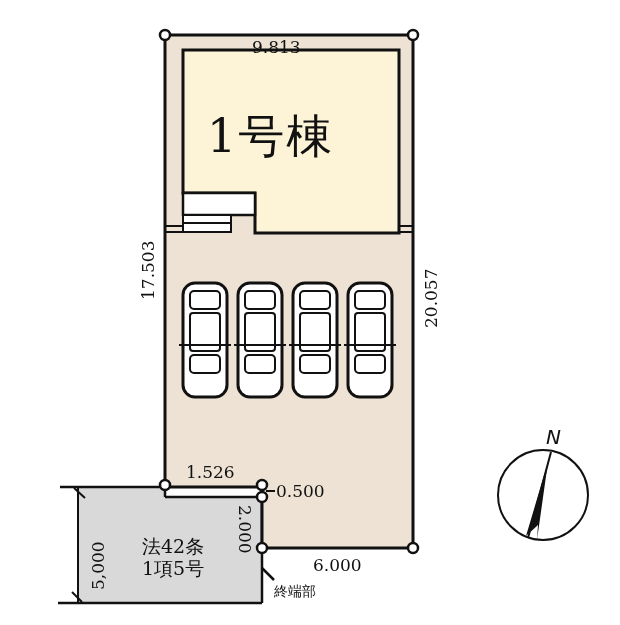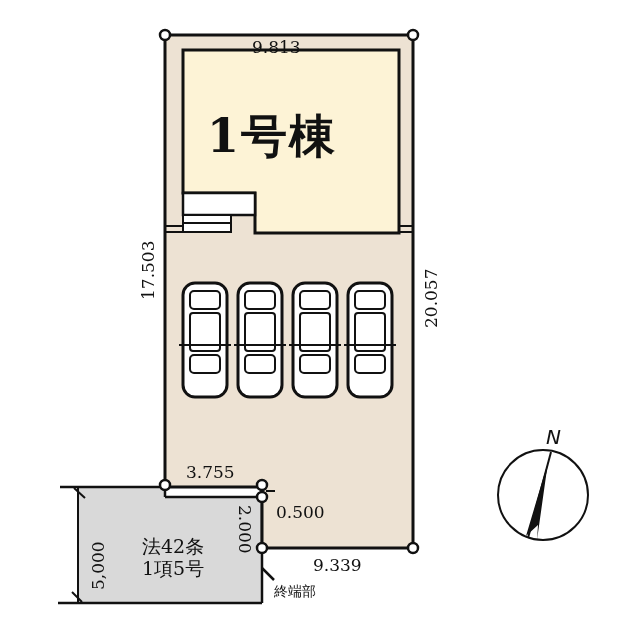--- a/index.html
+++ b/index.html
@@ -2,21 +2,21 @@
 <html><head>
 <meta charset="utf-8">
 <style>
   html, body { margin:0; padding:0; background:#ffffff; }
   body { width:620px; height:625px; position:relative; overflow:hidden; font-family:"DejaVu Serif", serif; }
   svg { position:absolute; left:0; top:0; }
   .lbl { position:absolute; color:#111; font-family:"DejaVu Serif","Liberation Serif", serif; white-space:nowrap; }
   .dim { font-size:17px; letter-spacing:0px; }
   .vert-ccw { transform-origin:left top; transform:rotate(-90deg); }
   .vert-cw { transform-origin:left top; transform:rotate(90deg); }
-  .bldg { font-size:46px; font-weight:bold; letter-spacing:2px; }
+  .bldg { font-size:46px; font-weight:normal; letter-spacing:2px; }
   .road-text { font-size:19px; line-height:22px; text-align:center;margin-left:14px; }
   .north { font-family:"DejaVu Sans","Liberation Sans", sans-serif; font-style:italic; font-size:20px; }
 </style>
 </head>
 <body>
 
 <svg width="620" height="625" viewBox="0 0 620 625">
 
   <polygon points="78,487 165,487 165,497 262,497 262,603 78,603" fill="#d9d9d9" stroke="none"></polygon>
   <line x1="60" y1="487" x2="165" y2="487" stroke="#111" stroke-width="2.5"></line>
@@ -90,23 +90,23 @@
   <g>
     <circle cx="543" cy="495" r="45" fill="none" stroke="#111" stroke-width="2"></circle>
     <line x1="551" y1="452" x2="528" y2="538" stroke="#111" stroke-width="2"></line>
     <polygon points="548,462 526,536 538,525 537,540" fill="#111"></polygon>
   </g>
 </svg>
 
 <div class="lbl dim" style="left:252px; top:8px;margin-top:29px;">9.813</div>
 <div class="lbl dim vert-ccw" style="left:138px; top:300px;">17.503</div>
 <div class="lbl dim vert-ccw" style="left:421px; top:328px;">20.057</div>
-<div class="lbl dim" style="left:186px; top:462px;">3.755</div>
-<div class="lbl dim" style="left:276px; top:502px;">0.500</div>
-<div class="lbl dim" style="left:313px; top:555px;">9.339</div>
+<div class="lbl dim" style="left:186px; top:462px;">1.526</div>
+<div class="lbl dim" style="left:276px; top:481px;">0.500</div>
+<div class="lbl dim" style="left:313px; top:555px;">6.000</div>
 <div class="lbl dim vert-ccw" style="left:88px; top:590px;">5,000</div>
 <div class="lbl dim vert-cw" style="left:255px; top:505px;">2.000</div>
 
 <div class="lbl bldg" style="left:207px; top:106px;">1号棟</div>
 
 <div class="lbl road-text" style="left:128px; top:535px;">
   <div>法42条</div>
   <div>1項5号</div>
 </div>
 

